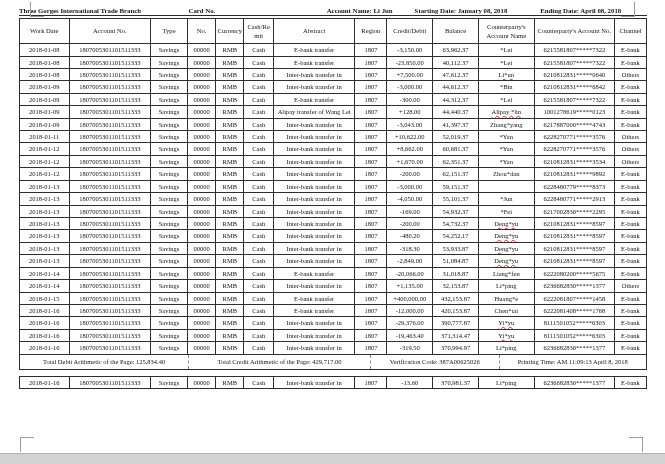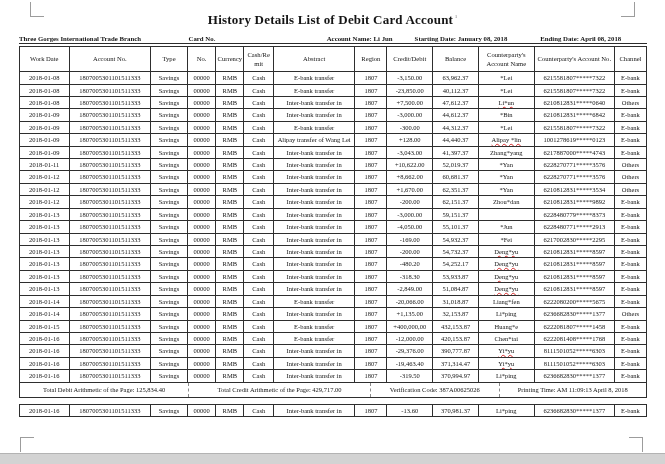--- a/index.html
+++ b/index.html
@@ -41,21 +41,20 @@
 </head>
 <body>
 
 <div class="page">
 
   <div class="cm cm-tl"></div>
   <div class="cm cm-tr"></div>
   <div class="cm cm-bl"></div>
   <div class="cm cm-br"></div>
 
-  <div class="title">History Details List of Debit Card Account</div>
 
   <div class="info">
     <span class="i1">Three Gorges International Trade Branch</span>
     <span class="i2">Card No.</span>
     <span class="i3">Account Name: Li Jun</span>
     <span class="i4">Starting Date: January 08, 2018</span>
     <span class="i5">Ending Date: April 08, 2018</span>
   </div>
 
   <table class="htable">

